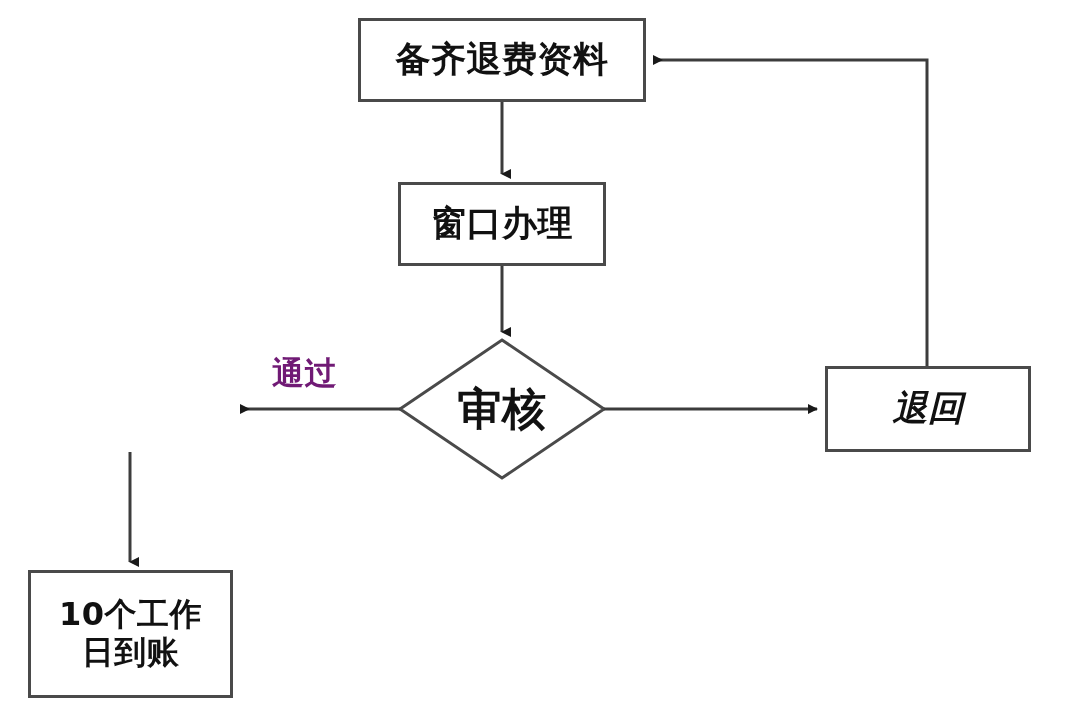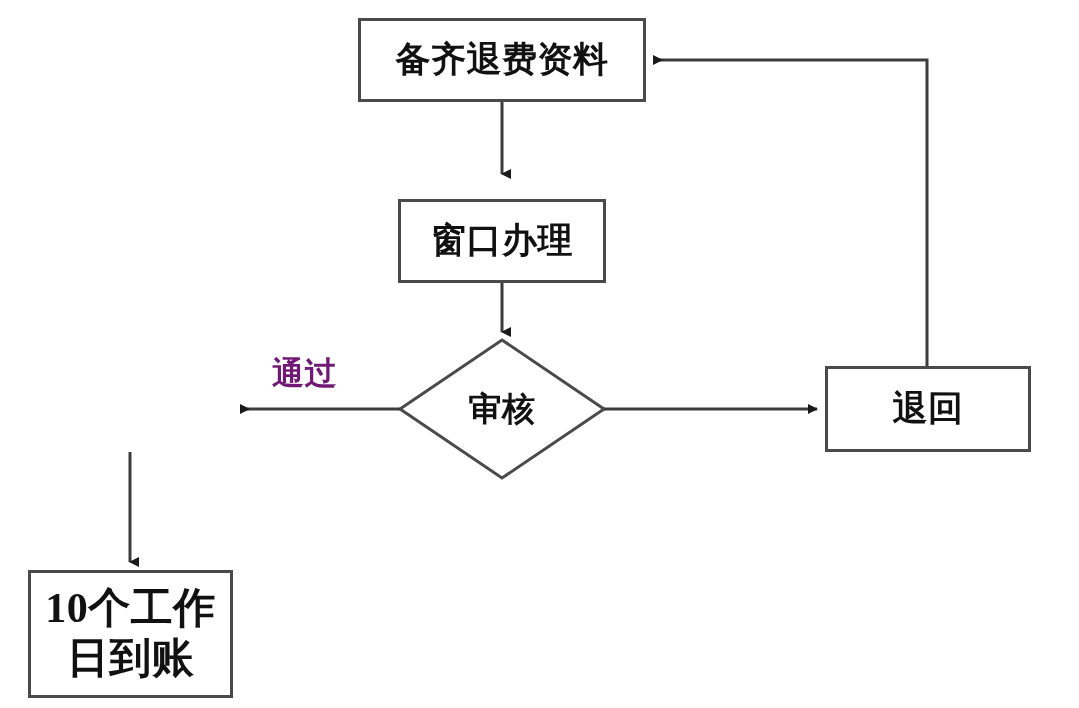--- a/index.html
+++ b/index.html
@@ -38,39 +38,39 @@
     background: #ffffff;
   }
   .node-label {
     font-weight: bold;
     color: #111111;
     line-height: 1.18;
     letter-spacing: 0.5px;
     white-space: pre-line;
   }
   .box-prepare  { left: 358px; top: 18px;  width: 288px; height: 84px; }
-  .box-window   { left: 398px; top: 199px; width: 208px; height: 84px; }
+  .box-window   { left: 398px; top: 182px; width: 208px; height: 84px; }
   .box-confirm  { left: 28px;  top: 368px; width: 205px; height: 84px; }
   .box-return   { left: 825px; top: 366px; width: 206px; height: 86px; }
   .box-arrive   { left: 28px;  top: 570px; width: 205px; height: 128px; }
 
   .box-prepare  .node-label { font-size: 35px; }
   .box-window   .node-label { font-size: 35px; }
   .box-confirm  .node-label { font-size: 33px; }
-  .box-return   .node-label { font-size: 35px; }
-  .box-arrive   .node-label { font-size: 42px; font-family: Liberation Serif, serif; }
+  .box-return   .node-label { font-size: 35px; font-style: italic; }
+  .box-arrive   .node-label { font-size: 32px; }
 
   .node-diamond {
     left: 400px;
     top: 339px;
     width: 204px;
     height: 140px;
   }
   .node-diamond .node-label {
-    font-size: 33px;
+    font-size: 44px;
     position: relative;
     z-index: 2;
   }
 
   .edge-label {
     position: absolute;
     font-weight: bold;
     font-size: 32px;
     color: #701a75;
     letter-spacing: 0.5px;

